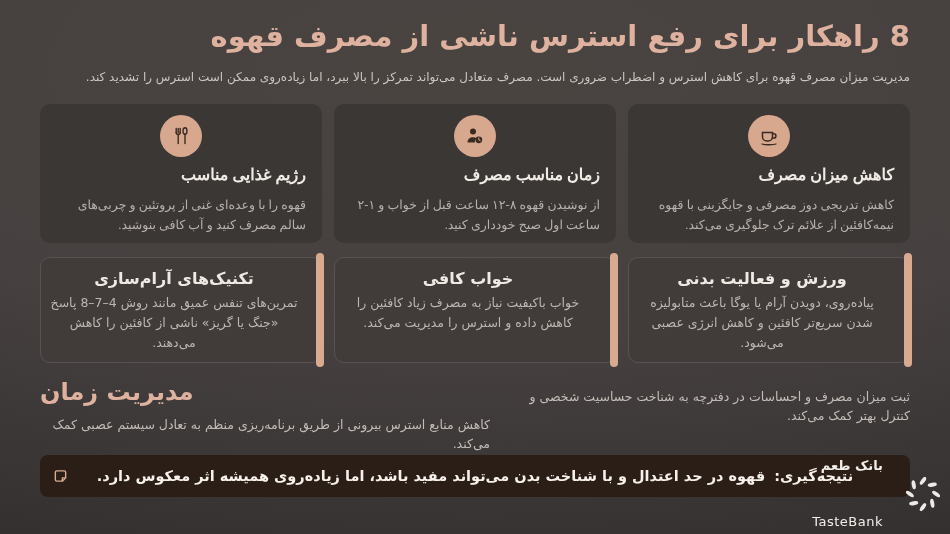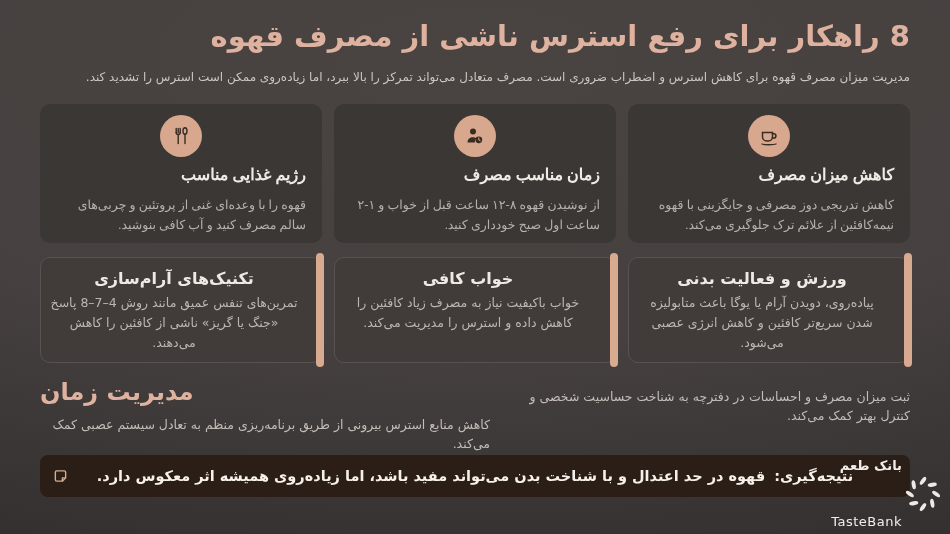--- a/index.html
+++ b/index.html
@@ -138,21 +138,21 @@
     left:13px; top:50%;
     transform:translateY(-50%);
     color:#d9ab90;
     display:flex;
   }
   .brand {
     position:absolute;
     right:6px; bottom:4px;
     display:flex;
     align-items:center;
-    gap:0;
+    gap:19px;
     direction:rtl;
     color:#f1eeea;
     z-index:5;
   }
   .brand-mark { display:flex; }
   .brand-names { text-align:right; line-height:1.25; }
   .brand-fa { font-size:13px; font-weight:bold; }
   .brand-en { font-size:13px; direction:ltr; letter-spacing:0.5px;margin-top:40px; }
 </style>
 </head>

